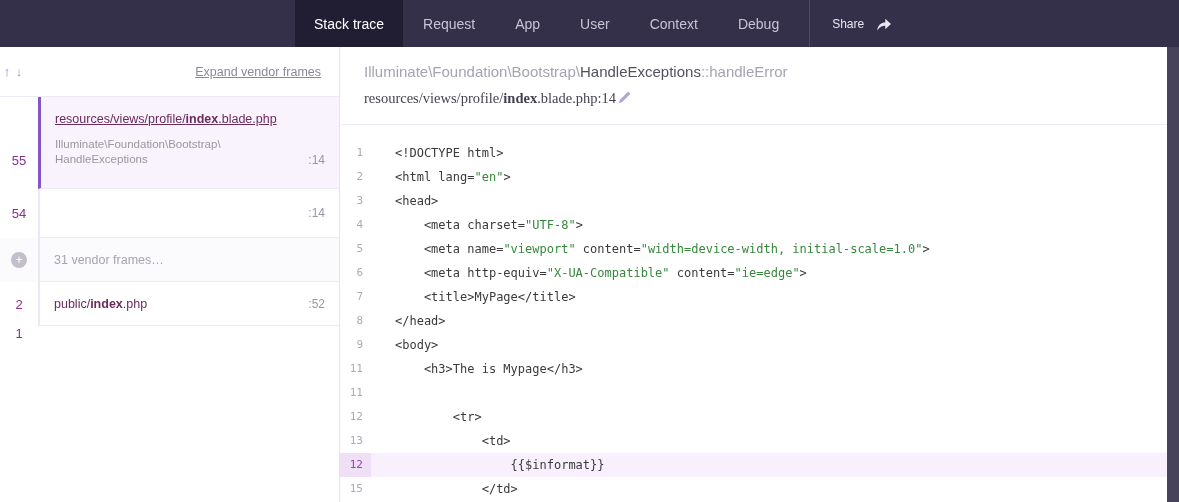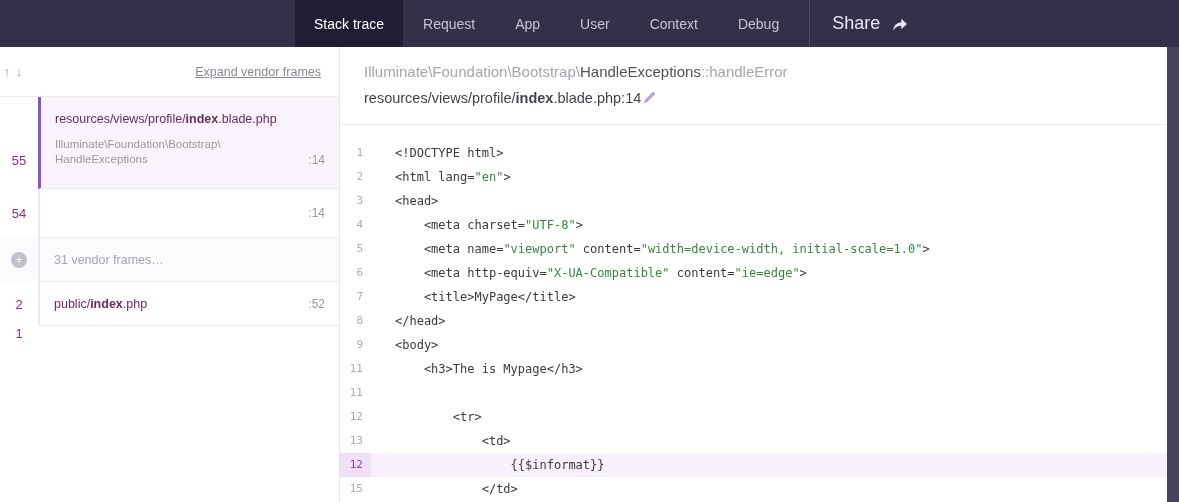--- a/index.html
+++ b/index.html
@@ -4,57 +4,57 @@
 <style>
   * { margin:0; padding:0; }
   html,body { width:1179px; height:502px; overflow:hidden; }
   body { font-family:"Liberation Sans", sans-serif; background:#fff; position:relative; }
 
   
   .nav { height:47px; background:var(--nav-bg,#34304a); display:flex; align-items:stretch; box-sizing:border-box; padding-left:295px; }
   .nav-tabs { display:flex; align-items:stretch; }
   .nav-tab { display:flex; align-items:center; padding:8px 17px; margin:0 3px; font-size:14px; color:#c7c4d6; cursor:pointer; white-space:nowrap; }
   .nav-tab.active { background:var(--nav-active-bg,#211e33); color:#fff; padding:0 19px; margin:0; }
-  .nav-share { display:flex; align-items:center; gap:11px; margin-left:10px; padding:0 22px; border-left:1px solid rgba(255,255,255,0.14); color:#e9e7f2; font-size:18px; cursor:pointer; }
+  .nav-share { display:flex; align-items:center; gap:11px; margin-left:10px; padding:0 22px; border-left:1px solid rgba(255,255,255,0.14); color:#e9e7f2; font-size:12px; cursor:pointer; }
 
   .content { display:flex; height:455px; }
 
   
   .sidebar { width:340px; min-width:340px; box-sizing:border-box; border-right:1px solid #e6e4ed; background:#fff; }
   .sidebar-top { height:49px; border-bottom:1px solid #eceaf2; display:flex; align-items:center; justify-content:space-between; padding:0 18px 0 0; }
   .sort-arrows { display:flex; font-size:13px; padding-left:1px; }
   .arrow { width:12px; text-align:center; cursor:pointer; }
   .arrow.up { color:#8b84c2; }
   .arrow.down { color:#9b98ab; }
   .expand-link { font-size:12.5px; color:#8b8896; text-decoration:underline; cursor:pointer; }
 
   .frame-row { display:flex; cursor:pointer; }
   .frame-gutter { width:38px; min-width:38px; display:flex; align-items:center; justify-content:center; font-size:13px; color:var(--frame-number,#8b2f8f); }
   .frame-row.active .frame-gutter { align-items:flex-end; padding-bottom:21px; box-sizing:border-box; }
   .frame-body { flex:1; border-left:2px solid #eae8f0; border-bottom:1px solid #eceaf2; min-height:44px; box-sizing:border-box; display:flex; align-items:center; padding:0 14px; }
   .frame-row.active .frame-body { border-left:3px solid var(--accent,#8455c9); background:var(--active-frame-bg,#f8f3fc); display:block; padding:15px 14px 12px; min-height:92px; }
   .frame-row:nth-child(2) .frame-body { min-height:49px; }
   .f-path { font-size:12.5px; color:var(--path-color,#6b2b5c); }
   .b { font-weight:bold; }
-  .frame-row.active .f-path { margin-bottom:11px; }
+  .frame-row.active .f-path { margin-bottom:11px;text-decoration:underline; }
   .f-meta { display:flex; justify-content:space-between; align-items:flex-end; }
   .f-class { font-size:11.5px; color:#9a96a4; line-height:1.3; }
   .f-line { font-size:12px; color:#9a96a4; }
   .frame-body.only-line { justify-content:flex-end; }
   .frame-body.path-line { justify-content:space-between;gap:20px; }
   .frame-row.vendor { background:#fbfbfd; }
   .frame-row.vendor .frame-body { color:#a7a4b2; font-size:12.5px; }
   .plus-icon { width:16px; height:16px; border-radius:50%; background:#c3c0cc; color:#fff; display:flex; align-items:center; justify-content:center; font-size:12px; line-height:1; }
 
   
   .main { flex:1; background:#fff; display:flex; flex-direction:column; min-width:0;justify-content:center; }
   .main-header { height:78px; box-sizing:border-box; border-bottom:1px solid #eceaf2; padding:13px 24px 0; }
   .mh-line1 { font-size:15px; color:#a6a3b1; height:24px; line-height:24px; white-space:nowrap; }
   .mh-line1 .cls { color:#55505e; }
-  .mh-line2 { font-size:14.5px; color:#453f50; height:24px; line-height:24px; display:flex; align-items:center; gap:1px; margin-top:2px; }
+  .mh-line2 { font-size:14.5px; color:#453f50; height:24px; line-height:24px; display:flex; align-items:center; gap:1px; margin-top:2px;font-family:Liberation Serif, serif; }
   .code { flex:1; padding-top:16px; font-family:"DejaVu Sans Mono", monospace; font-size:12px; overflow:hidden; }
   .code-line { display:flex; height:24px; line-height:24px; }
   .ln { width:31px; min-width:31px; text-align:right; padding-right:8px; box-sizing:border-box; color:#adaab8; font-size:11px; }
   .lc { white-space:pre; color:#3a3a3c; padding-left:24px; }
   .str { color:var(--string,#36883d); }
   .code-line.hl { background:var(--highlight-bg,#f8f0fc); }
   .code-line.hl .ln { background:var(--highlight-ln-bg,#efdff7); color:var(--highlight-ln-color,#9a41c0); }
 
   .right-strip { position:absolute; right:0; top:47px; width:12px; height:455px; background:#47435a; }
 </style>

